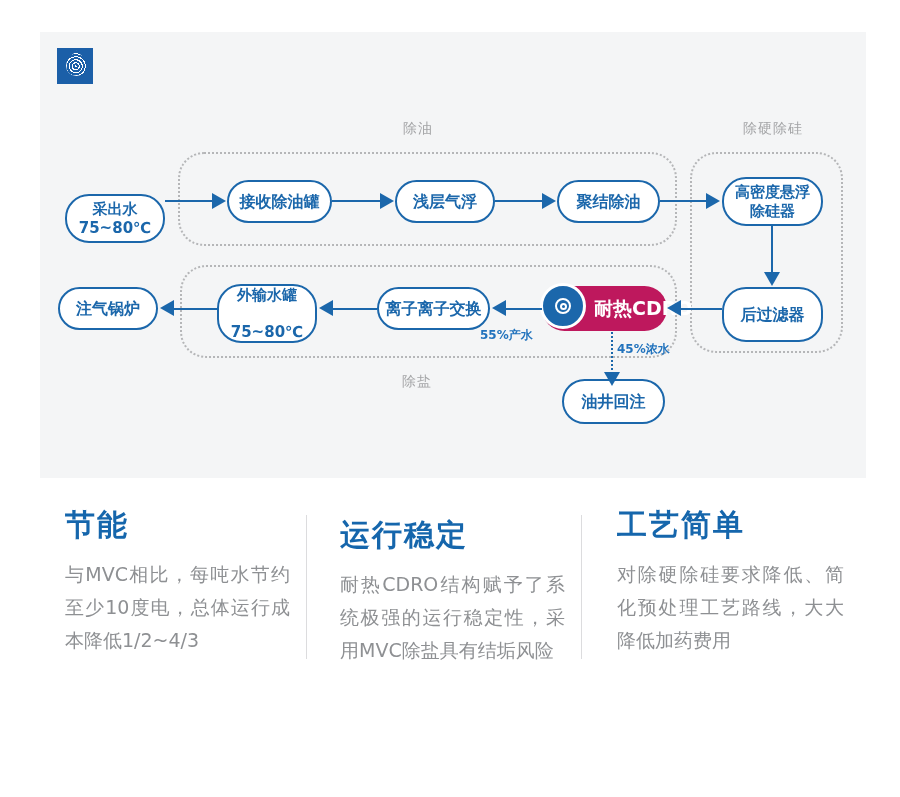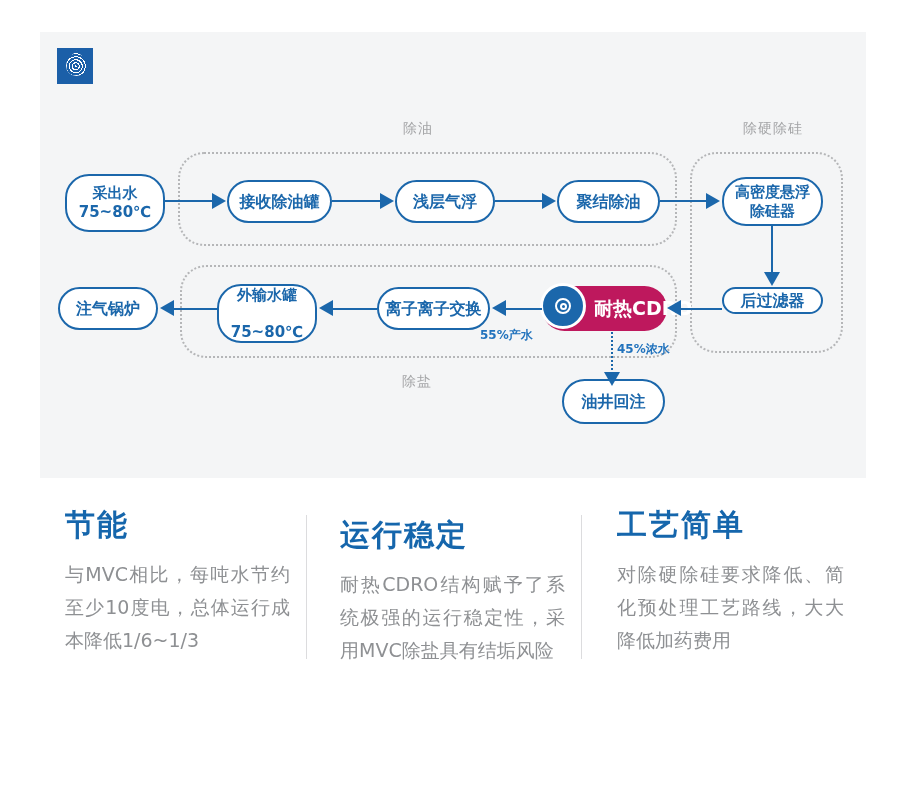--- a/index.html
+++ b/index.html
@@ -68,39 +68,39 @@
 
     <div class="group" style="left:138px;top:120px;width:499px;height:94px;"></div>
     <div class="group-label" style="left:348px;top:88px;width:60px;">除油</div>
 
     <div class="group" style="left:650px;top:120px;width:153px;height:201px;"></div>
     <div class="group-label" style="left:673px;top:88px;width:120px;">除硬除硅</div>
 
     <div class="group" style="left:140px;top:233px;width:497px;height:93px;"></div>
     <div class="group-label" style="left:347px;top:341px;width:60px;font-family:Liberation Mono, monospace;">除盐</div>
 
-    <div class="node two-line" style="left:25px;top:142px;width:100px;height:58px;">
+    <div class="node two-line" style="left:25px;top:162px;width:100px;height:49px;">
       <span>采出水</span>
       <span>75~80℃</span>
     </div>
     <div class="node" style="left:355px;top:148px;width:100px;height:43px;">
       <span>浅层气浮</span>
     </div>
     <div class="node" style="left:187px;top:148px;width:105px;height:43px;">
       <span>接收除油罐</span>
     </div>
     <div class="node" style="left:517px;top:148px;width:103px;height:43px;">
       <span>聚结除油</span>
     </div>
     <div class="node two-line" style="left:682px;top:145px;width:101px;height:49px;">
       <span>高密度悬浮</span>
       <span>除硅器</span>
     </div>
 
-    <div class="node" style="left:682px;top:255px;width:101px;height:27px;">
+    <div class="node" style="left:682px;top:255px;width:101px;height:55px;">
       <span>后过滤器</span>
     </div>
     <div class="cdro" style="left:502px;top:254px;width:125px;height:45px;">
       <div class="cdro-circle">
         <div class="cdro-ring">
           <div class="cdro-dot"></div>
         </div>
       </div>
       <span>耐热CDRO</span>
     </div>
@@ -149,21 +149,21 @@
     <div class="head-d" style="left:564px;top:340px;"></div>
 
     <div class="flow-label" style="left:440px;top:295px;">55%产水</div>
     <div class="flow-label" style="left:577px;top:309px;">45%浓水</div>
 
   </div>
 
   <div class="features">
     <div class="feature f1">
       <h2 class="feature-title">节能</h2>
-      <p class="feature-body">与MVC相比，每吨水节约至少10度电，总体运行成本降低1/6~1/3</p>
+      <p class="feature-body">与MVC相比，每吨水节约至少10度电，总体运行成本降低1/2~4/3</p>
     </div>
     <div class="vdivider d1"></div>
     <div class="feature f2">
       <h2 class="feature-title">运行稳定</h2>
       <p class="feature-body">耐热CDRO结构赋予了系统极强的运行稳定性，采用MVC除盐具有结垢风险</p>
     </div>
     <div class="vdivider d2"></div>
     <div class="feature f3">
       <h2 class="feature-title">工艺简单</h2>
       <p class="feature-body">对除硬除硅要求降低、简化预处理工艺路线，大大降低加药费用</p>

